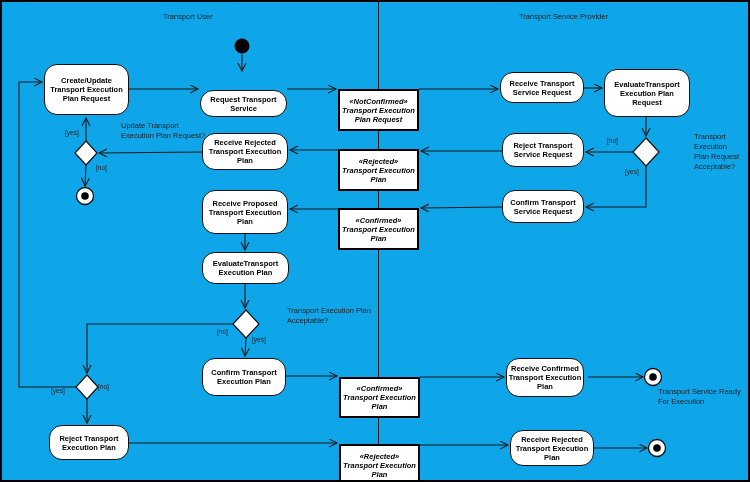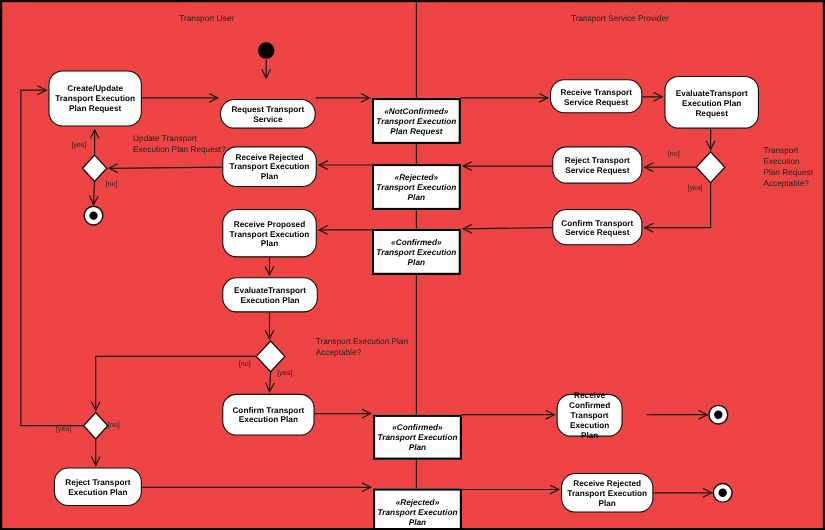--- a/index.html
+++ b/index.html
@@ -1,18 +1,18 @@
 <!DOCTYPE html>
 <html><head>
 <meta charset="utf-8">
 <style>
   html,body{margin:0;padding:0;background:#fff;}
   .canvas{
     position:relative;width:750px;height:482px;box-sizing:border-box;
-    background:#ef4444;border:2px solid #000;overflow:hidden;
+    background:#0ea5e9;border:2px solid #000;overflow:hidden;
     font-family:"Liberation Sans",sans-serif;color:#1a1a1a;
   }
   .divider{position:absolute;left:376px;top:0;width:1px;height:478px;background:#1a1a1a;z-index:0;}
   svg.edges{position:absolute;left:0;top:0;z-index:1;}
   .lane-title{position:absolute;font-size:7.5px;line-height:9px;white-space:pre;color:#222;z-index:3;}
   .action,.object{
     position:absolute;z-index:2;background:#fff;box-sizing:border-box;
     display:flex;align-items:center;justify-content:center;text-align:center;
     font-size:7.5px;font-weight:bold;line-height:9px;white-space:pre-line;color:#000;
   }
@@ -103,21 +103,21 @@
 
   <div class="action" style="left:498px;top:70px;width:84px;height:31px">Receive Transport
 Service Request</div>
   <div class="action" style="left:602px;top:67px;width:86px;height:48px">EvaluateTransport
 Execution Plan
 Request</div>
   <div class="action" style="left:500px;top:131px;width:82px;height:34px">Reject Transport
 Service Request</div>
   <div class="action" style="left:500px;top:188px;width:82px;height:33px">Confirm Transport
 Service Request</div>
-  <div class="action" style="left:504px;top:356px;width:60px;height:39px">Receive Confirmed
+  <div class="action" style="left:504px;top:356px;width:78px;height:39px">Receive Confirmed
 Transport Execution
 Plan</div>
   <div class="action" style="left:508px;top:428px;width:84px;height:36px">Receive Rejected
 Transport Execution
 Plan</div>
 
   <div class="object" style="left:336px;top:67px;width:81px;height:42px">«NotConfirmed»
 Transport Execution
 Plan Request</div>
   <div class="object" style="left:336px;top:127px;width:81px;height:42px">«Rejected»
@@ -142,14 +142,16 @@
   <div class="guard" style="left:49px;top:385px">[yes]</div>
   <div class="guard" style="left:96px;top:381px">[no]</div>
 
   <div class="qlabel" style="left:92px;top:119px">Update Transport
 Execution Plan Request?</div>
   <div class="qlabel" style="left:665px;top:130px">Transport Execution
 Plan Request
 Acceptable?</div>
   <div class="qlabel" style="left:258px;top:304px">Transport Execution Plan
 Acceptable?</div>
+  <div class="qlabel" style="left:629px;top:385px">Transport Service Ready
+For Execution</div>
 
 </div>
 
 </body></html>

